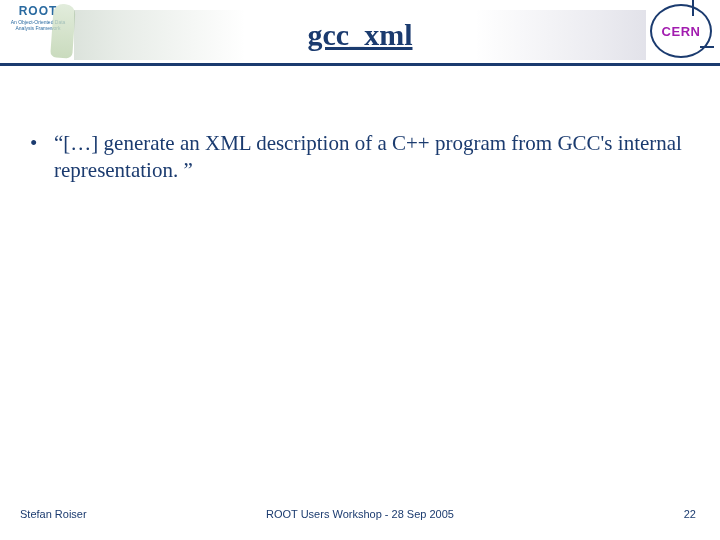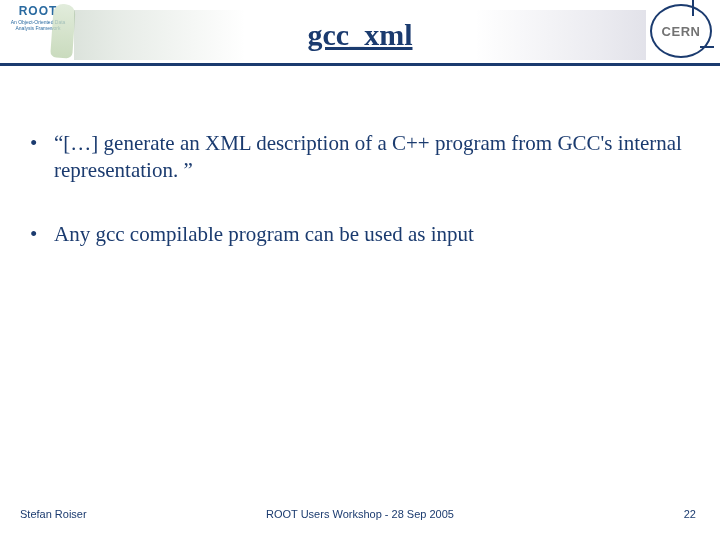--- a/index.html
+++ b/index.html
@@ -35,21 +35,21 @@
     transform: rotate(4deg);
   }
   .logo-cern {
     position: absolute;
     right: 8px; top: 4px;
     width: 62px; height: 54px;
     border: 2px solid #1b3b6f;
     border-radius: 50%;
     display: flex; align-items: center; justify-content: center;
     font-family: Arial, sans-serif;
-    font-size: 13px; font-weight: bold; color: #737373;
+    font-size: 13px; font-weight: bold; color: #a21caf;
     letter-spacing: 0.5px;
   }
   .logo-cern::before, .logo-cern::after {
     content: "";
     position: absolute;
     background: #1b3b6f;
   }
   .logo-cern::before { width: 2px; height: 16px; top: -6px; left: 40px; }
   .logo-cern::after  { width: 14px; height: 2px; bottom: 8px; right: -4px; }
 
@@ -116,21 +116,20 @@
     <div class="title">gcc_xml</div>
   </div>
   <div class="logo-cern">
     <span>CERN</span>
   </div>
 </div>
 
 <div class="content">
   <ul>
     <li>“[…] generate an XML description of a C++ program from GCC's internal representation. ”</li>
-    <li>Any gcc compilable program can be used as input</li>
   </ul>
 </div>
 
 <div class="footer">
   <span class="author">Stefan Roiser</span>
   <span class="center">ROOT Users Workshop  -  28 Sep 2005</span>
   <span class="pagenum">22</span>
 </div>
 
 </body></html>

